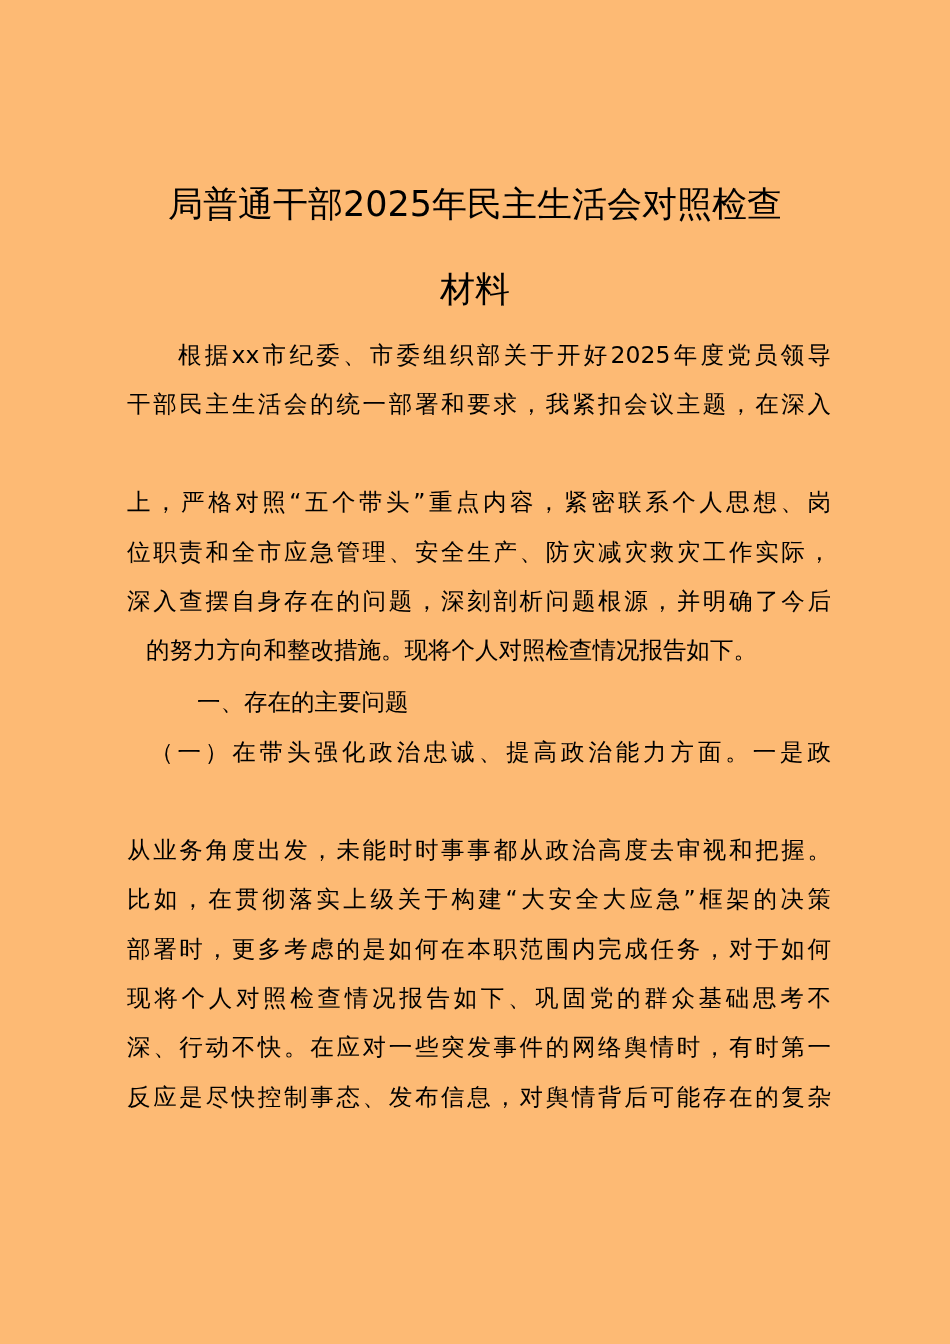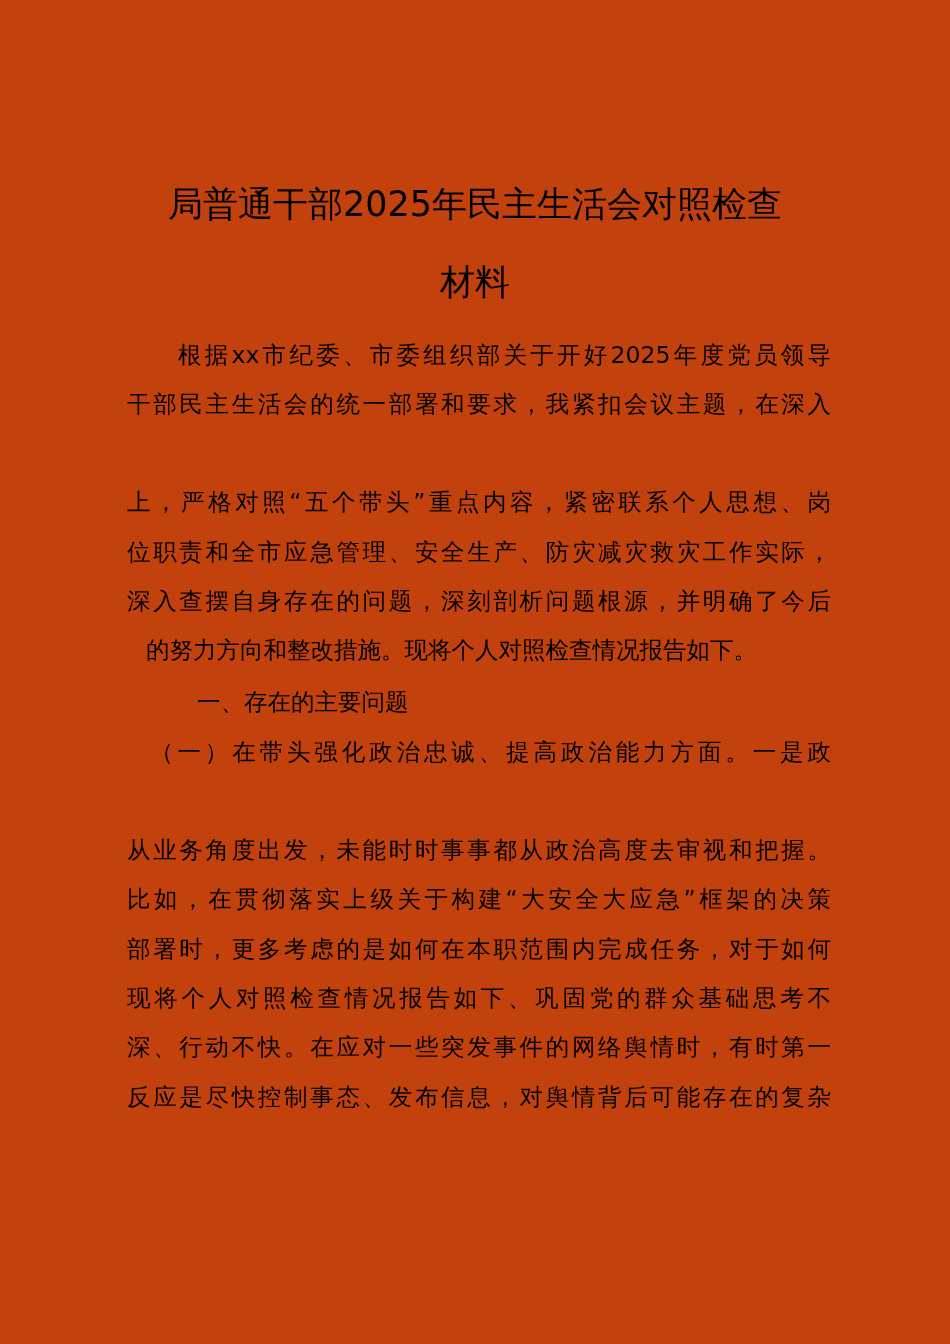--- a/index.html
+++ b/index.html
@@ -13,34 +13,34 @@
     position: relative;
     overflow: hidden;
     font-family: "DejaVu Sans", "Liberation Sans", sans-serif;
     color: #000000;
   }
   .page {
     position: absolute;
     left: 0; top: 0;
     width: 950px;
     height: 1344px;
-    background: #c2410c;
+    background: #fdba74;
   }
   .title {
     position: absolute;
     left: 0;
     width: 950px;
     text-align: center;
     font-size: 35px;
     line-height: 40px;
     white-space: nowrap;
     letter-spacing: 0px;
   }
   .title.l1 { top: 184px; }
-  .title.l2 { top: 262px; }
+  .title.l2 { top: 272px; font-family: Liberation Mono, monospace; }
   .line {
     position: absolute;
     left: 127px;
     width: 704px;
     height: 30px;
     font-size: 23.5px;
     line-height: 30px;
     white-space: nowrap;
     text-align: justify;
     text-align-last: justify;

